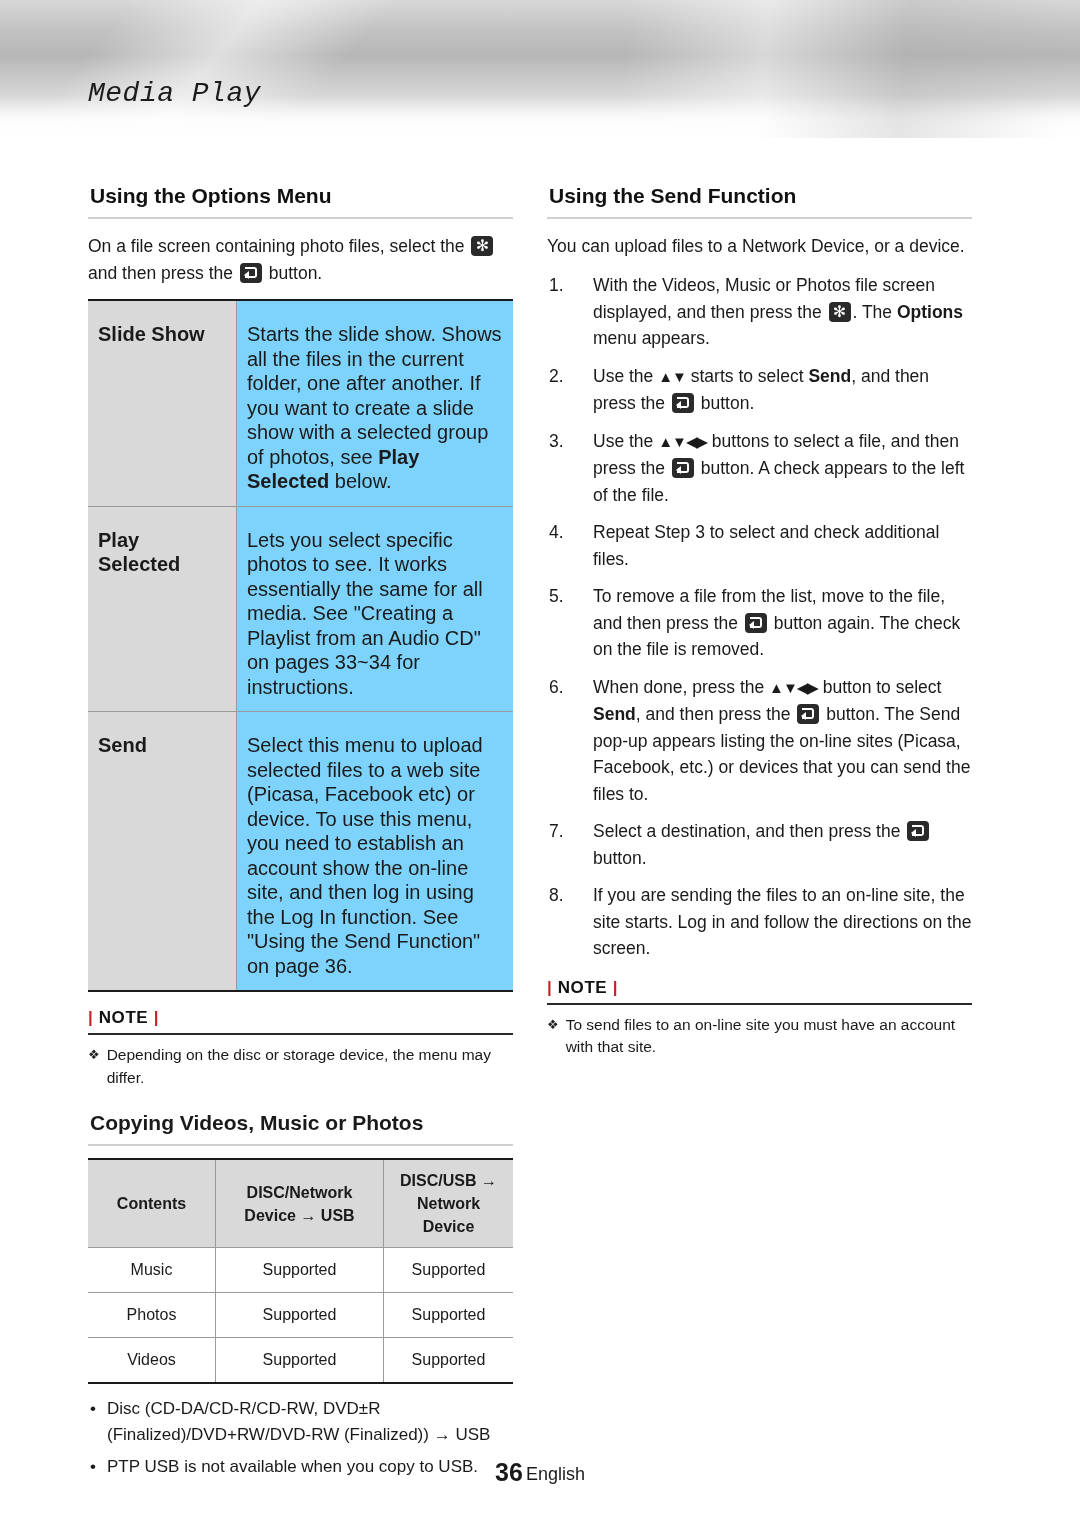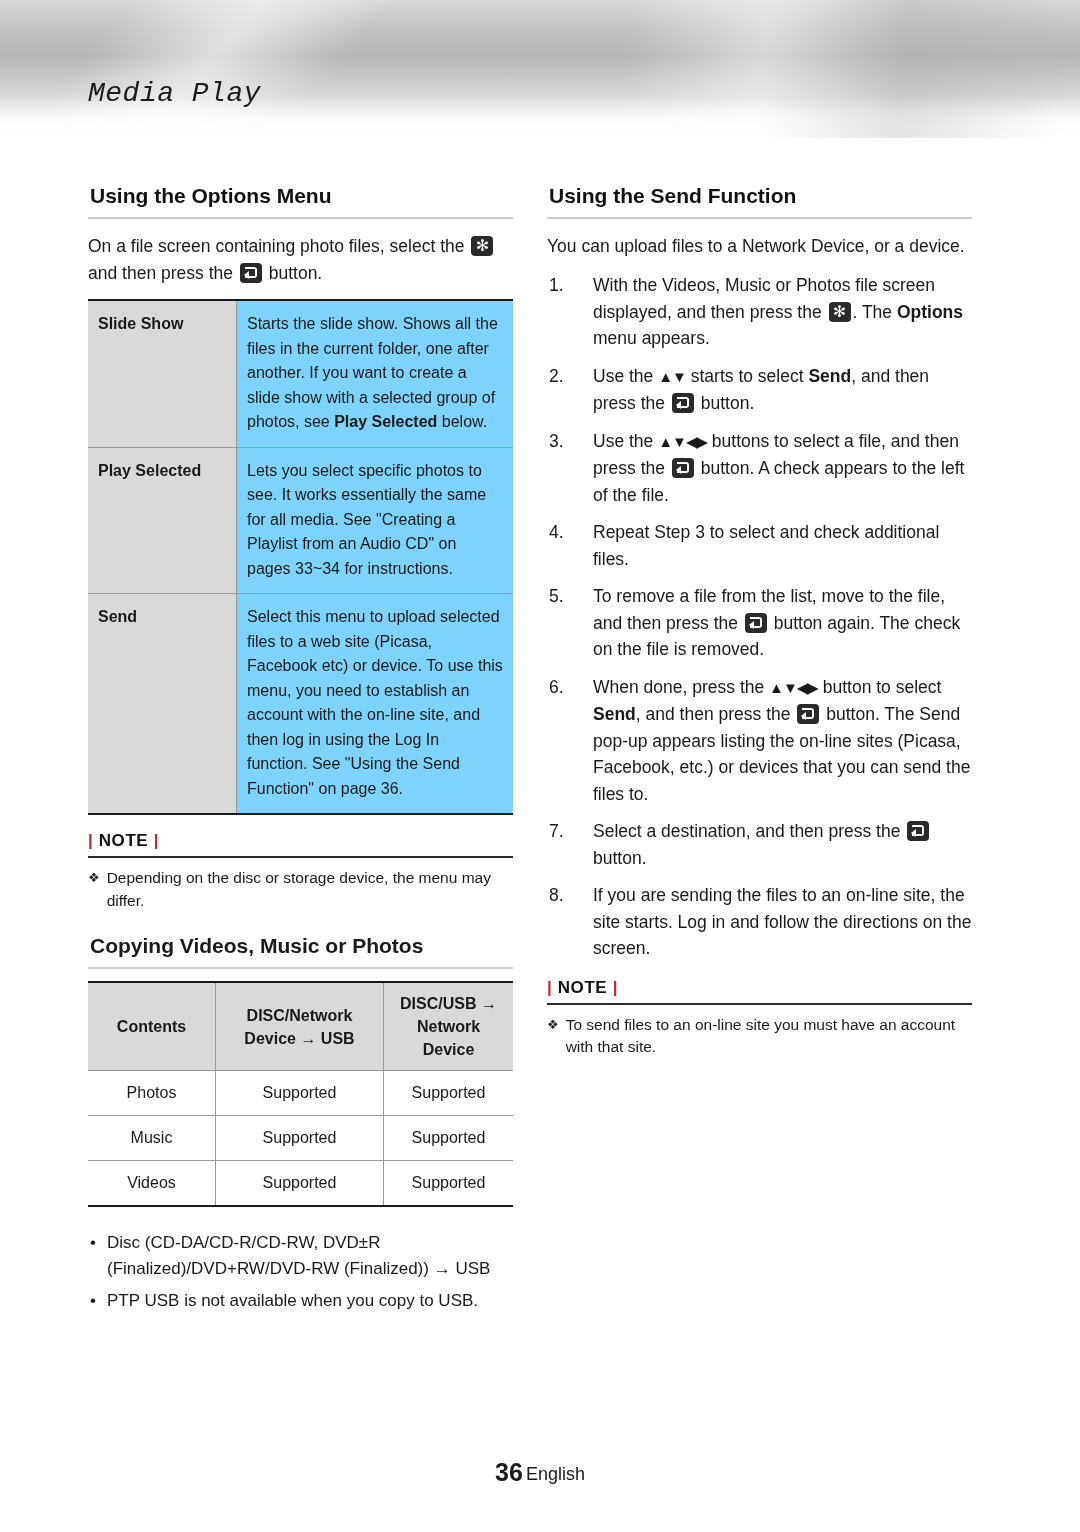--- a/index.html
+++ b/index.html
@@ -134,23 +134,23 @@
   
   table.opt {
     width: 425px;
     border-collapse: collapse;
     margin: 4px 0 0 0;
     border-top: 2.5px solid #1a1a1a;
     border-bottom: 2.5px solid #1a1a1a;
   }
   table.opt td {
     vertical-align: top;
-    font-size: 16px;
+    font-size: 20px;
     line-height: 24.5px;
-    padding: 11px 10px 12px 10px;
+    padding: 21px 10px 12px 10px;
     border-bottom: 1px solid #9a9a9a;
   }
   table.opt tr:last-child td { border-bottom: none; }
   td.opt-name {
     width: 128px;
     background: #d9d9d9;
     font-weight: bold;
     font-size: 16.5px;
     padding-left: 14px;
     vertical-align: middle;
@@ -233,21 +233,21 @@
     border-bottom: 1px solid #9a9a9a;
     background: #fff;
   }
   table.contents td:last-child { border-right: none; }
   table.contents tr:last-child td { border-bottom: none; }
   .col-c1 { width: 115px; }
   .col-c2 { width: 155px; }
 
   ul.bullets {
     list-style: none;
-    margin: 23px 0 0 0;
+    margin: 12px 0 0 0;
     padding: 0;
   }
   ul.bullets li {
     position: relative;
     padding-left: 19px;
     font-size: 17px;
     line-height: 26px;
     margin-bottom: 6px;
   }
   ul.bullets li:before {
@@ -324,21 +324,21 @@
     <tr>
       <td class="opt-name">Play Selected</td>
       <td class="opt-desc">
         <span>Lets you select specific photos to see. It works essentially the same for all media.</span>
         <span>See "Creating a Playlist from an Audio CD" on pages 33~34 for instructions.</span>
       </td>
     </tr>
     <tr>
       <td class="opt-name">Send</td>
       <td class="opt-desc">
-        <span>Select this menu to upload selected files to a web site (Picasa, Facebook etc) or device. To use this menu, you need to establish an account with the on-line site, and then log in using the Log In function.</span>
+        <span>Select this menu to upload selected files to a web site (Picasa, Facebook etc) or device. To use this menu, you need to establish an account show the on-line site, and then log in using the Log In function.</span>
         <span>See "Using the Send Function" on page 36.</span>
       </td>
     </tr>
   </tbody>
     </table>
 
   <div class="note">
     <span class="note-head"><span class="bar">|</span> <span>NOTE</span> <span class="bar">|</span></span>
     <div class="note-item">
       <span class="bullet">❖</span>
@@ -358,26 +358,26 @@
       <th class="col-c2">
         <span>DISC/Network</span><br>
         <span>Device → USB</span>
       </th>
       <th>
         <span>DISC/USB →</span><br>
         <span>Network Device</span>
       </th>
     </tr>
     <tr>
+      <td>Music</td>
+      <td>Supported</td>
+      <td>Supported</td>
+    </tr>
+    <tr>
       <td>Photos</td>
-      <td>Supported</td>
-      <td>Supported</td>
-    </tr>
-    <tr>
-      <td>Music</td>
       <td>Supported</td>
       <td>Supported</td>
     </tr>
     <tr>
       <td>Videos</td>
       <td>Supported</td>
       <td>Supported</td>
     </tr>
   </tbody>
     </table>

